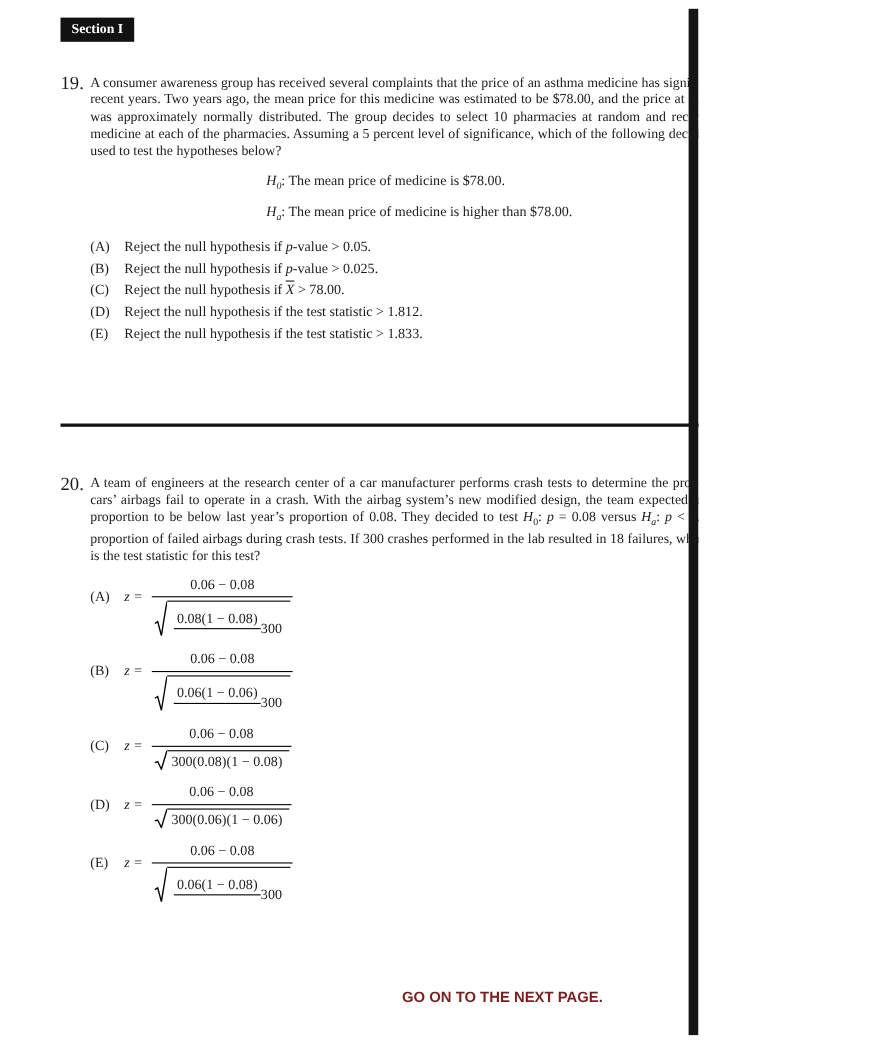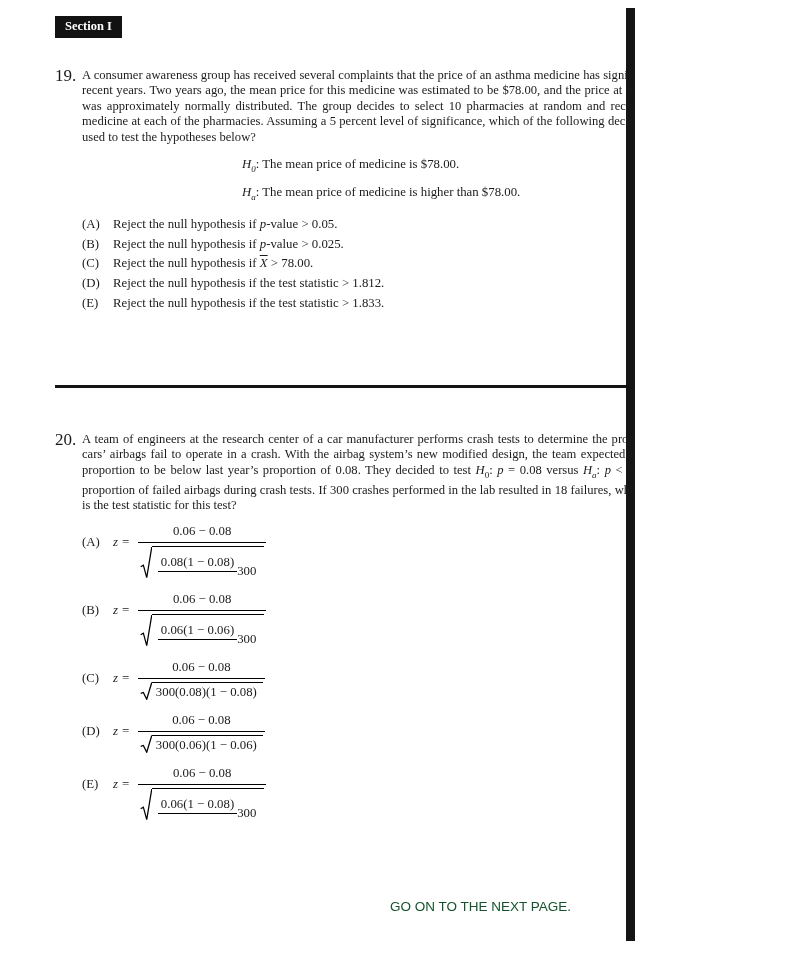--- a/index.html
+++ b/index.html
@@ -77,25 +77,25 @@
   .sqrt { position: relative; display: inline-block; padding-left: 12px; }
   .radsvg { position: absolute; left: 0; top: 0; width: 12px; height: 100%; display: block; }
   .sqrt-body { display: inline-block; border-top: 1.2px solid #000; padding: 2px 6px 0 4px; line-height: 15px; }
   .ifrac { display: inline-flex; flex-direction: row; align-items: center; padding: 1px 2px 1px 2px; }
   .ifrac .itop { border-bottom: 1.1px solid #000; padding: 0 3px 2px 3px; line-height: 14px; }
   .ifrac .ibot { padding-top: 14px; line-height: 14px; }
 
   .footer {
     position: absolute;
     top: 899px;
-    right: 64px;
+    right: 87px;
     font-family: "Liberation Sans", sans-serif;
-    font-weight: normal;
+    font-weight: bold;
     font-size: 13.5px;
-    color: #14532d;
+    color: #7f1d1d;
   }
 </style>
 </head>
 <body>
 
 <div class="page">
 
   <div class="edge-bar"></div>
 
   <div class="section-banner">

